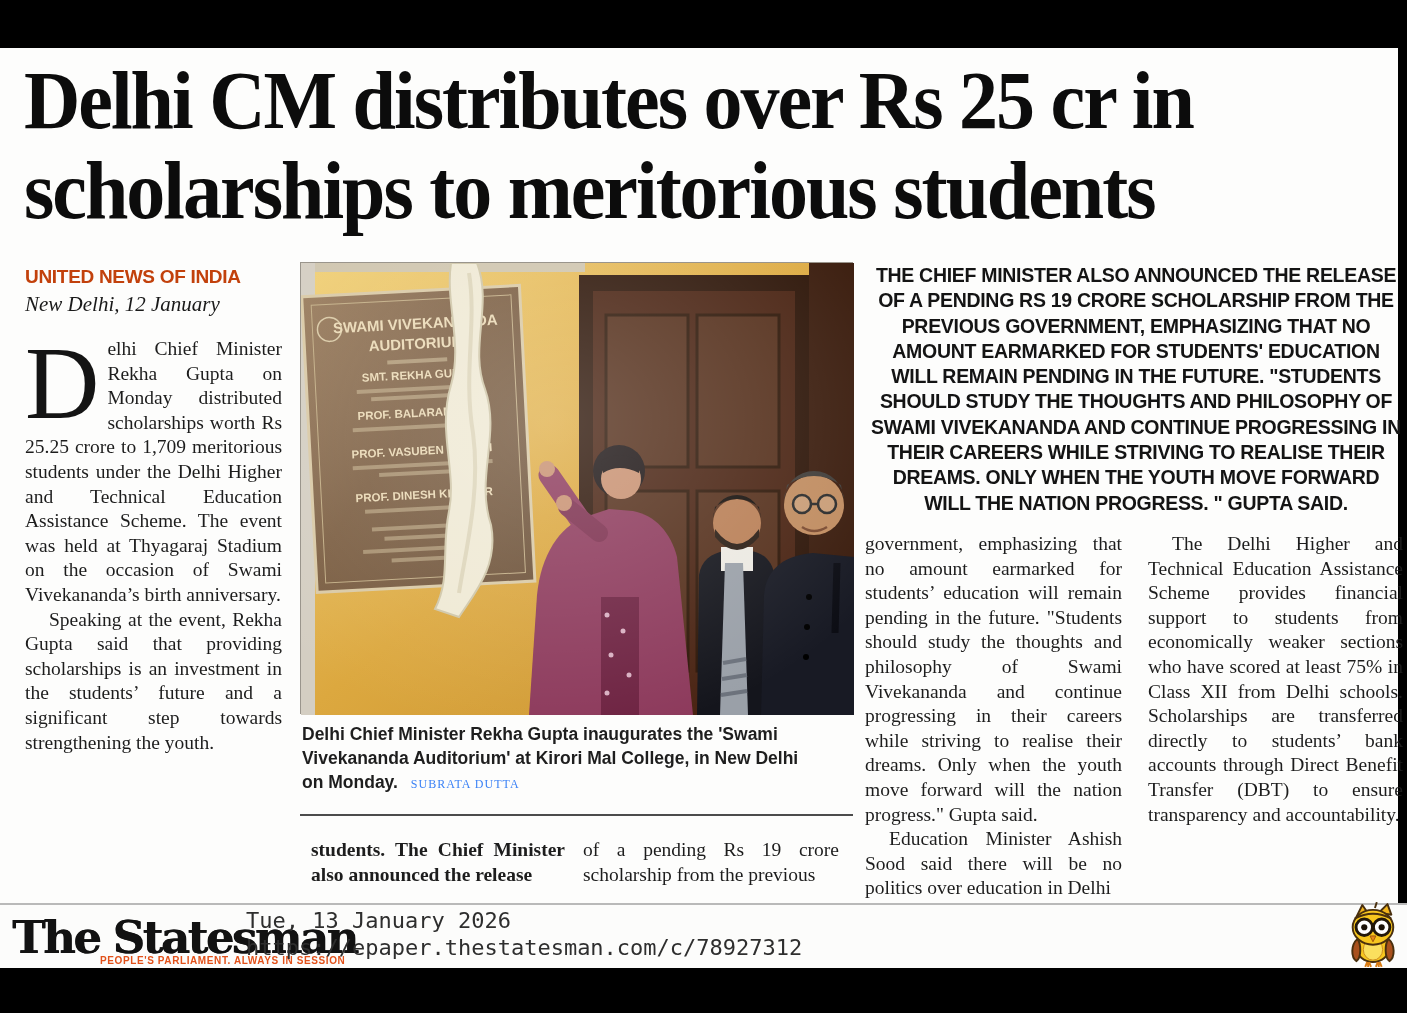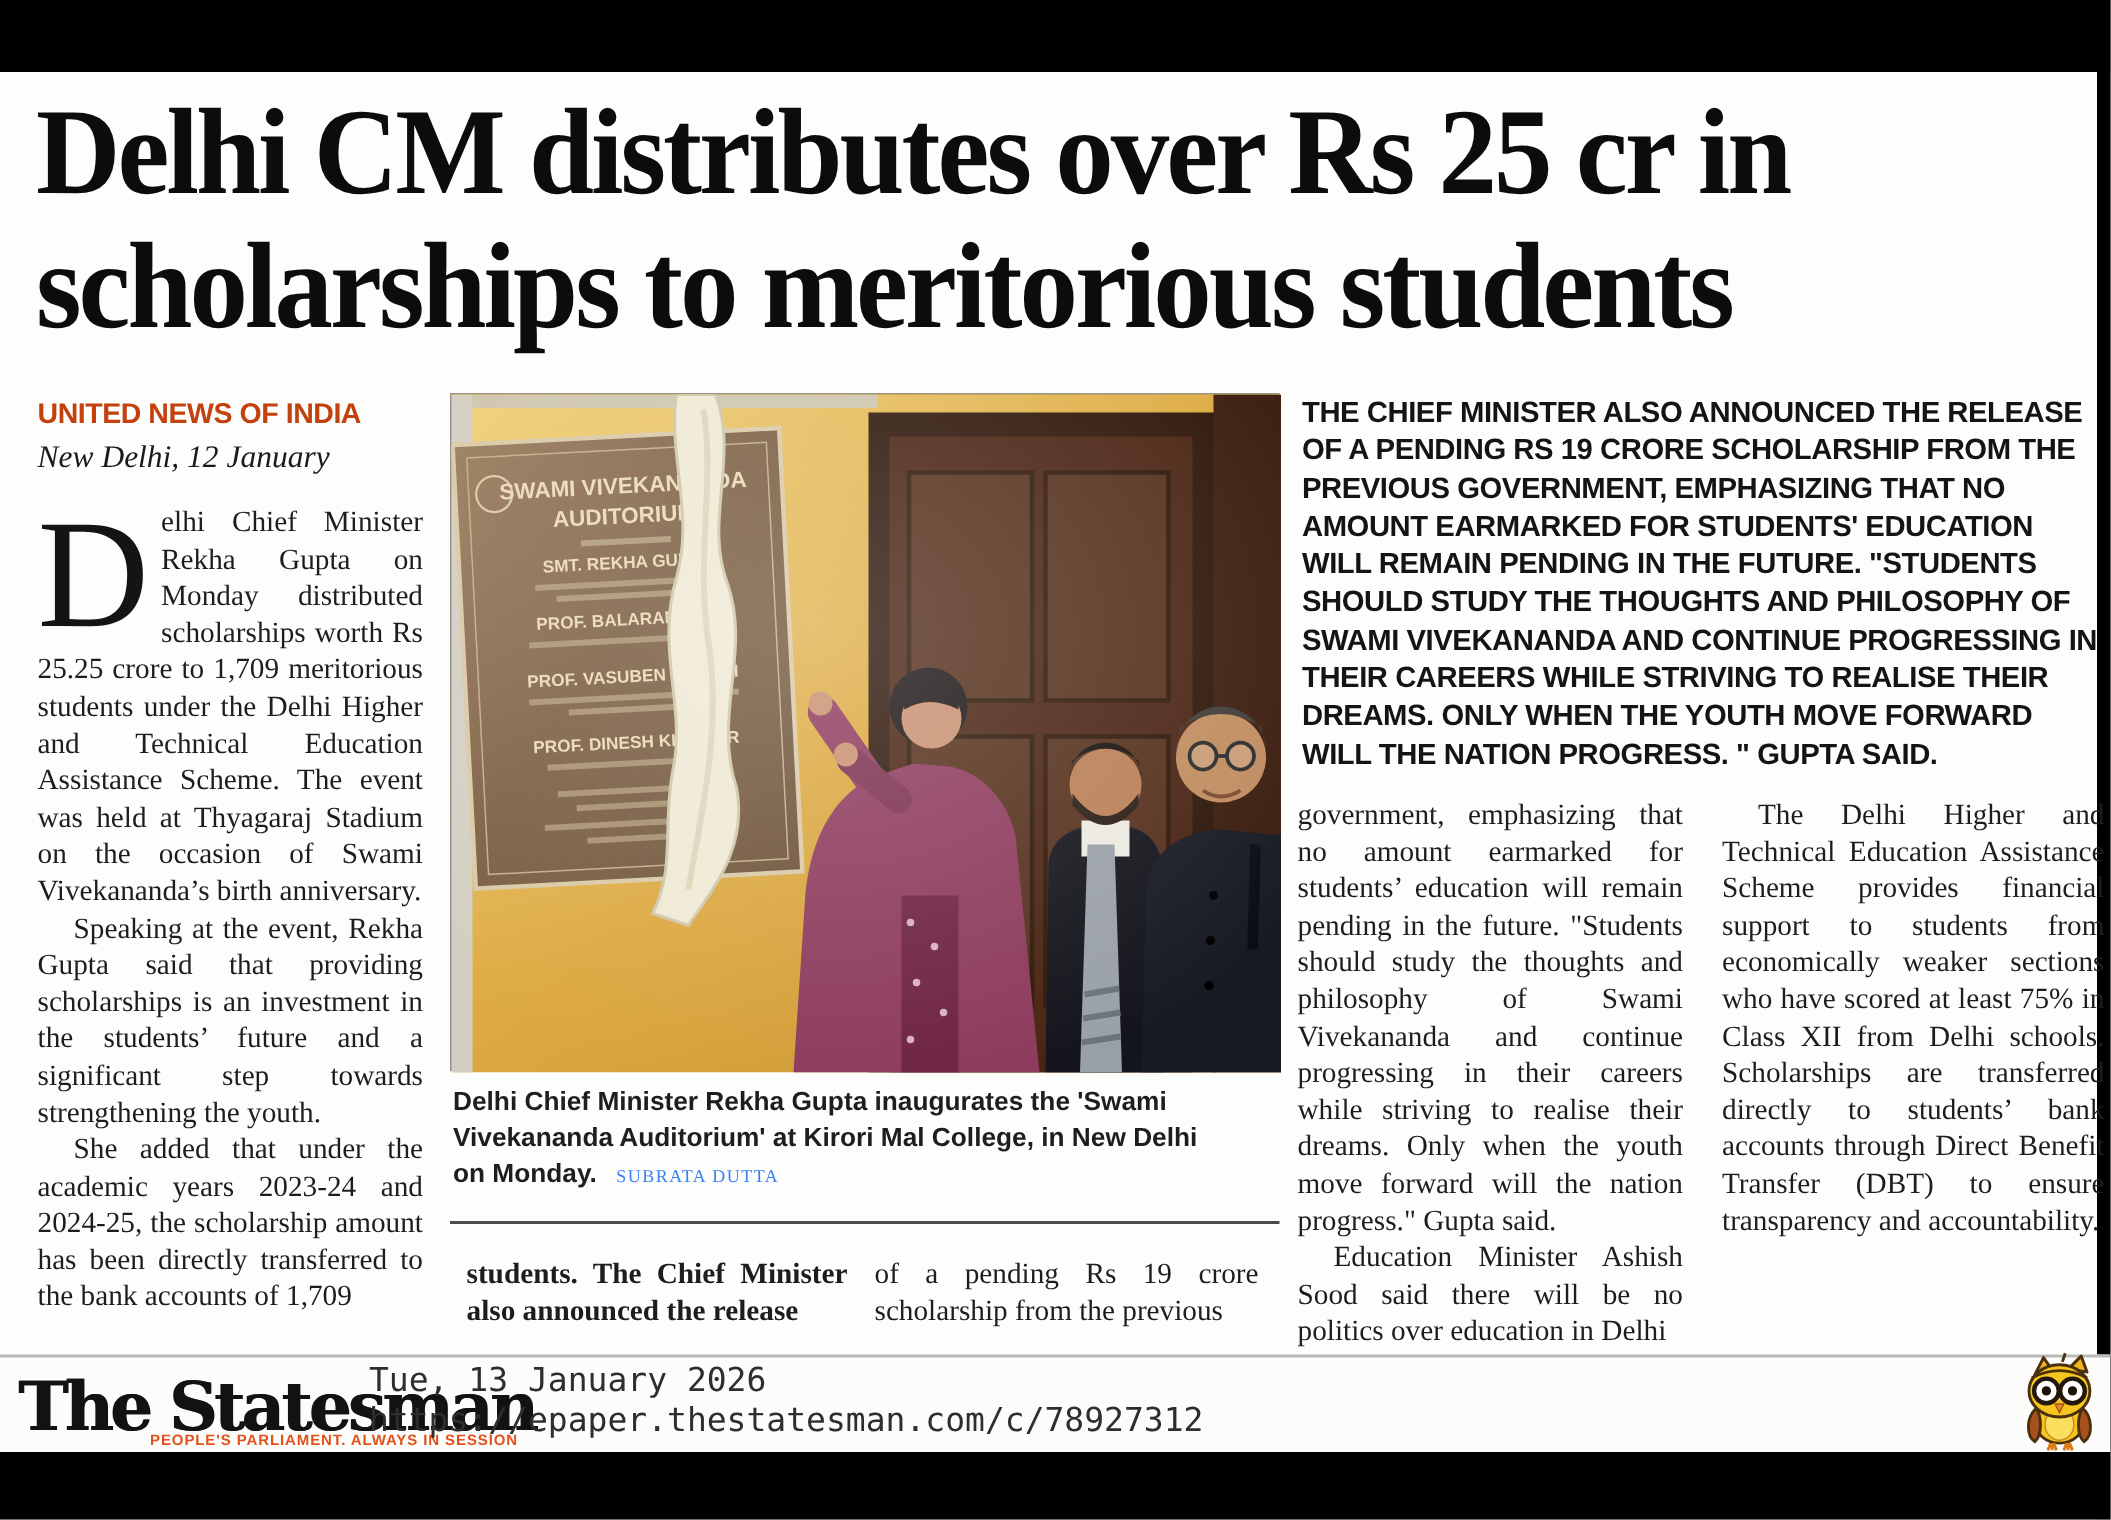--- a/index.html
+++ b/index.html
@@ -42,21 +42,21 @@
   }
   #col3 { left:865px; top:532px; width:257px; }
   #col4 { left:1148px; top:532px; width:255px; }
   #below-a { left:311px; top:838px; width:254px;font-weight:bold; }
   #below-b { left:583px; top:838px; width:256px; }
 
   #pullquote {
     position:absolute; left:868px; top:263px; width:536px;
     font-family:"Liberation Sans", sans-serif; font-weight:700;
     font-size:19.5px; line-height:25.3px; letter-spacing:-0.3px; color:#141414;
-    text-align:left;
+    text-align:center;
   }
 
   #photo {
     position:absolute; left:300px; top:262px; width:553px; height:452px;
     border:1px solid #9a958c; background:#d7a43c;
   }
   #caption {
     position:absolute; left:302px; top:722px; width:505px;
     font-family:"Liberation Sans", sans-serif; font-weight:600;
     font-size:17.5px; line-height:24px; color:#1e1e1e;
@@ -107,21 +107,20 @@
     <div>Delhi CM distributes over Rs 25 cr in</div>
     <div>scholarships to meritorious students</div>
   </div>
 
   <div id="byline-agency">UNITED NEWS OF INDIA</div>
   <div id="byline-dateline">New Delhi, 12 January</div>
 
   <div id="col1" class="bodycol">
     <p><span class="dropcap">D</span><span>elhi Chief Minister Rekha Gupta on Monday distributed scholarships worth Rs 25.25 crore to 1,709 meritorious students under the Delhi Higher and Technical Education Assistance Scheme. The event was held at Thyagaraj Stadium on the occasion of Swami Vivekananda’s birth anniversary.</span></p>
     <p class="indent">Speaking at the event, Rekha Gupta said that providing scholarships is an investment in the students’ future and a significant step towards strengthening the youth.</p>
-    <p class="indent">She added that under the academic years 2023-24 and 2024-25, the scholarship amount has been directly transferred to the bank accounts of 1,709</p>
   </div>
 
   <div id="pullquote">THE CHIEF MINISTER ALSO ANNOUNCED THE RELEASE OF A PENDING RS 19 CRORE SCHOLARSHIP FROM THE PREVIOUS GOVERNMENT, EMPHASIZING THAT NO AMOUNT EARMARKED FOR STUDENTS' EDUCATION WILL REMAIN PENDING IN THE FUTURE. "STUDENTS SHOULD STUDY THE THOUGHTS AND PHILOSOPHY OF SWAMI VIVEKANANDA AND CONTINUE PROGRESSING IN THEIR CAREERS WHILE STRIVING TO REALISE THEIR DREAMS. ONLY WHEN THE YOUTH MOVE FORWARD WILL THE NATION PROGRESS. " GUPTA SAID.</div>
 
   <div id="photo">
     <svg width="553" height="452" viewBox="0 0 553 452">
       <defs>
         <linearGradient id="wallg" x1="0" y1="0" x2="1" y2="1">
           <stop offset="0" stop-color="#f0d078"></stop>
           <stop offset="0.5" stop-color="#dca83f"></stop>

